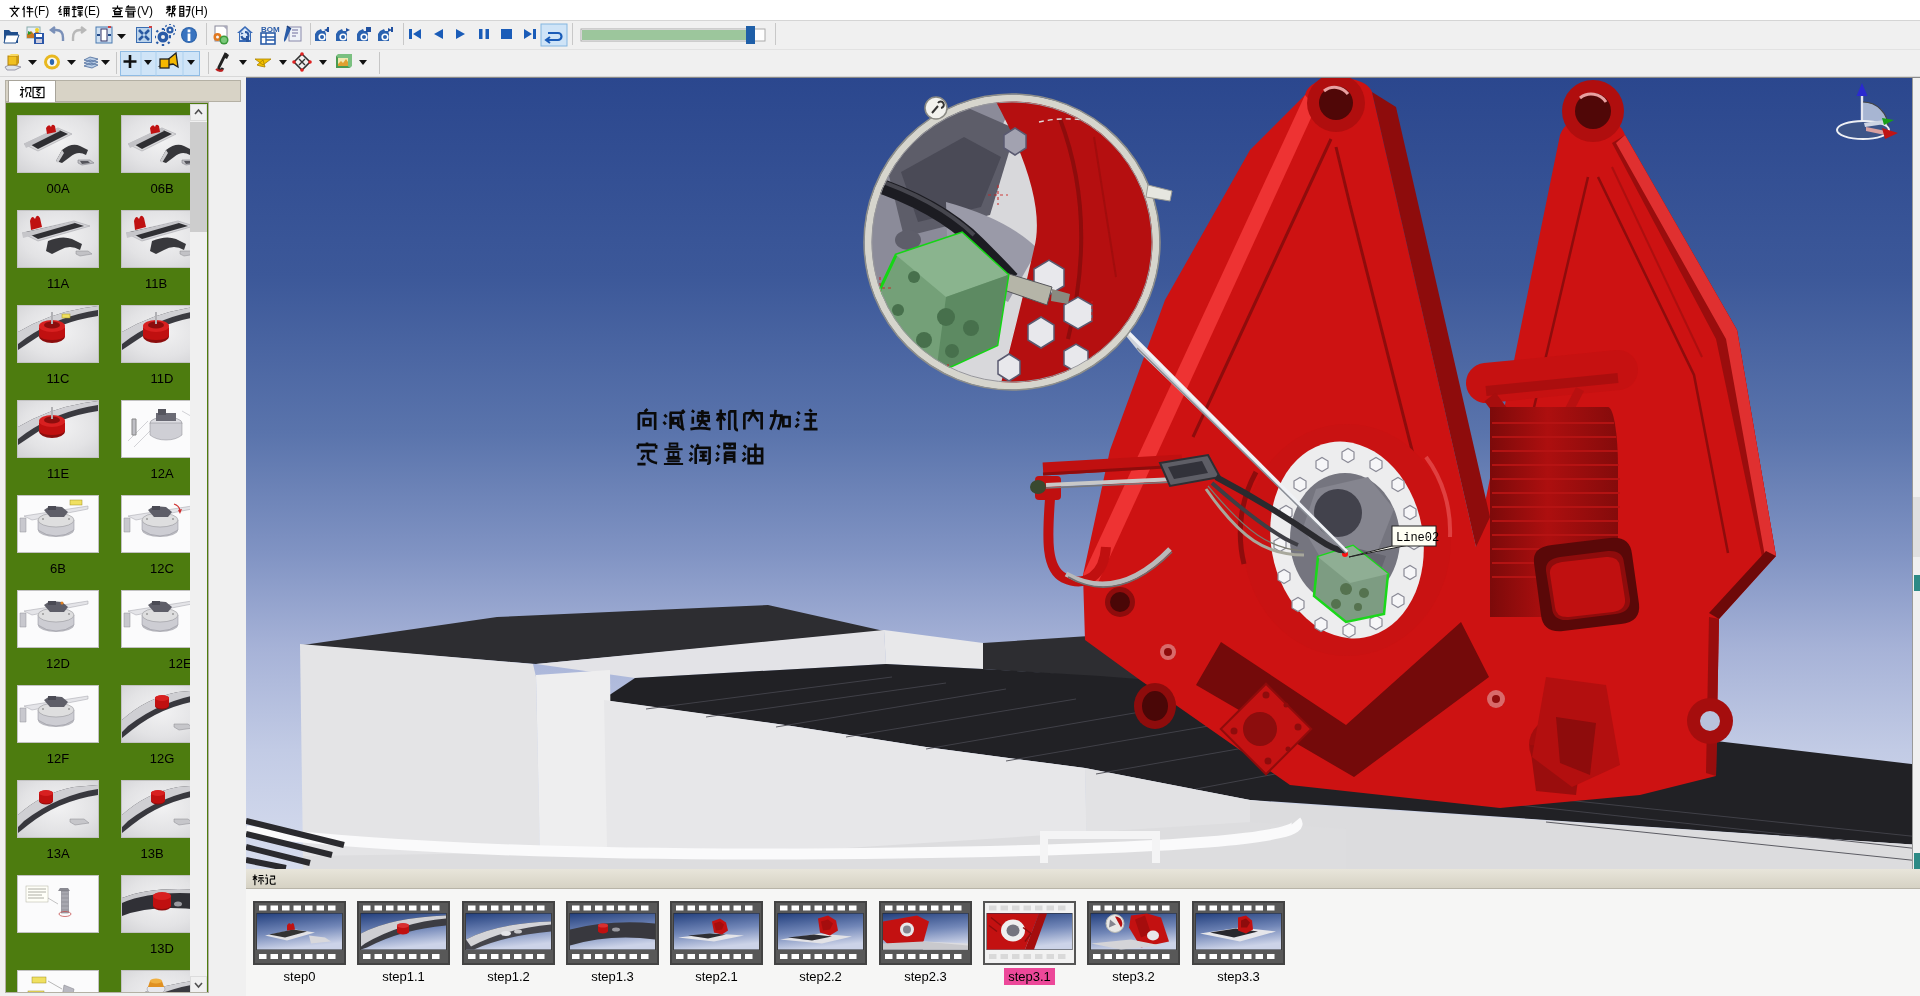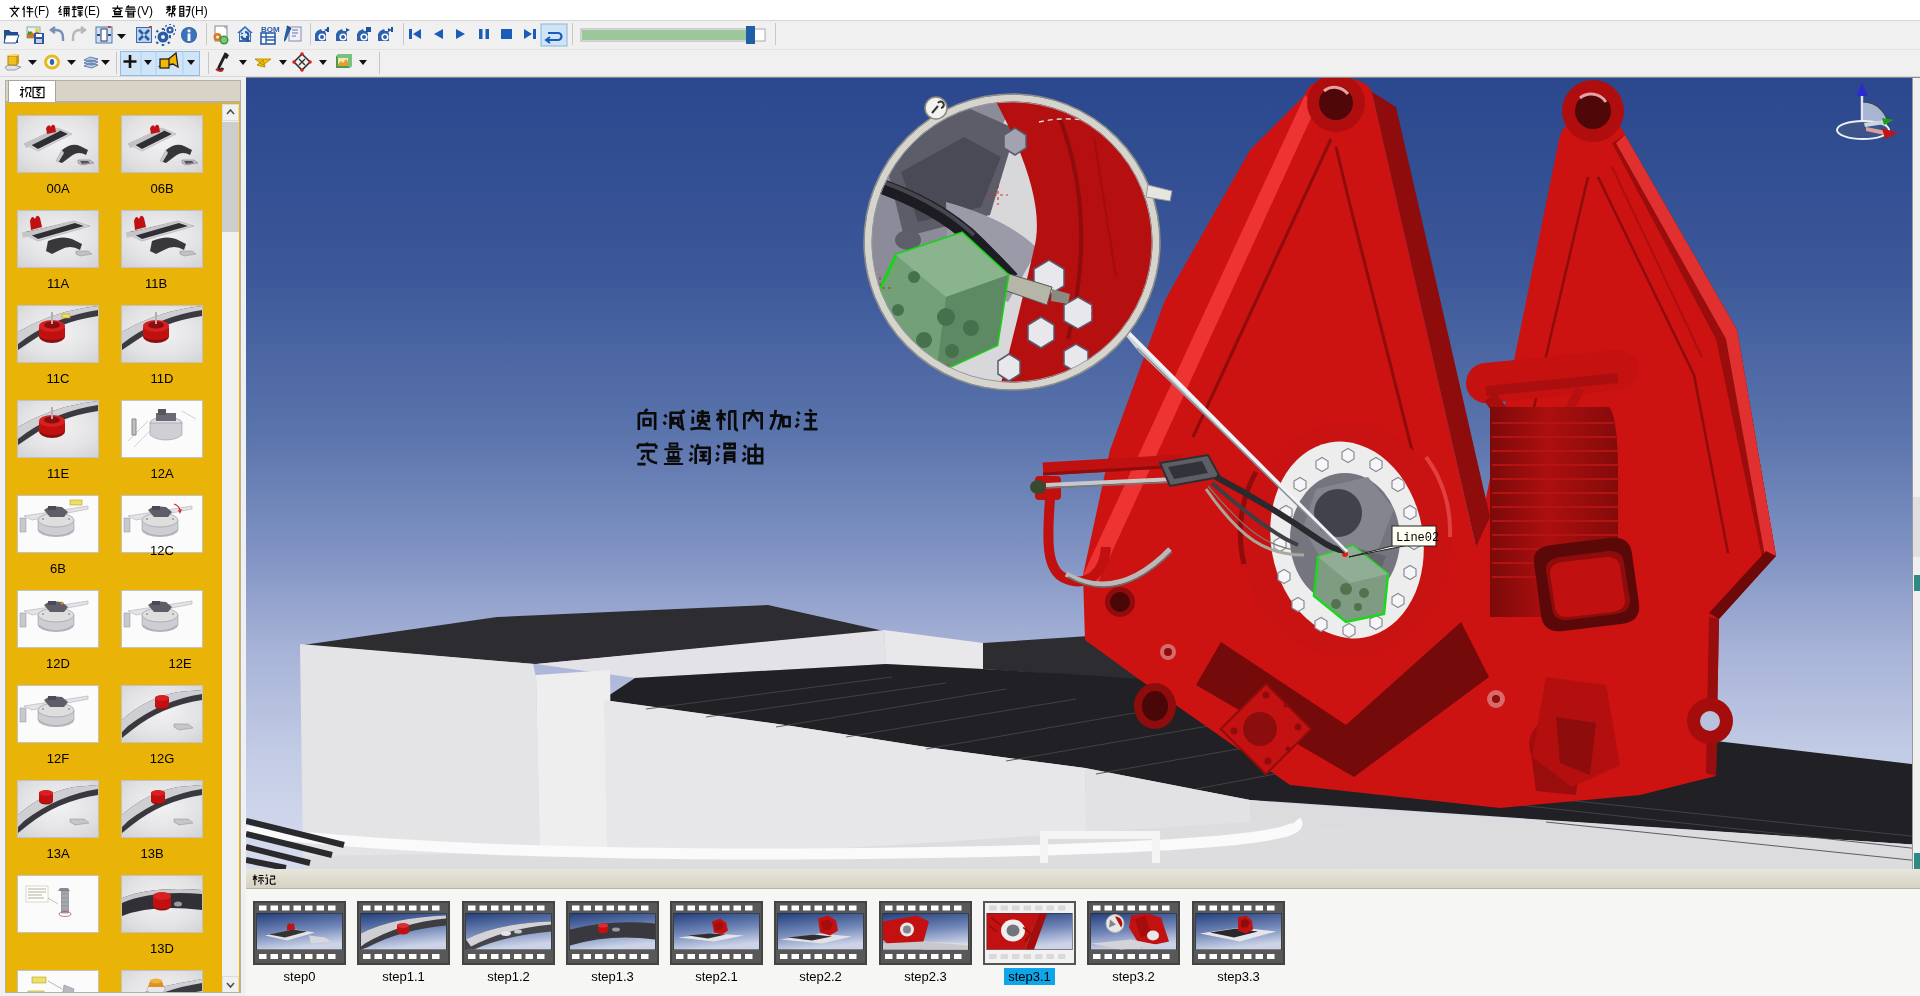--- a/index.html
+++ b/index.html
@@ -4,21 +4,21 @@
 *{margin:0;padding:0;box-sizing:border-box}
 html,body{width:1920px;height:996px;overflow:hidden;font-family:"Liberation Sans",sans-serif;background:#f0f0f0;position:relative}
 .abs{position:absolute}
 #menubar{left:0;top:0;width:1920px;height:21px;background:#ffffff;border-bottom:1px solid #d5d5d5}
 .mi{position:absolute;top:3px;height:16px;color:#000;font-size:12px;display:flex;align-items:center}
 #tb1{left:0;top:21px;width:1920px;height:29px;background:#f0f0f0;border-bottom:1px solid #e2e2e2}
 #tb2{left:0;top:50px;width:1920px;height:27px;background:#f0f0f0;border-bottom:1px solid #d8d8d8}
 #leftpanel{left:0;top:77px;width:246px;height:919px;background:#f0f0f0}
 #tabbar{position:absolute;left:5px;top:3px;width:236px;height:22px;background:#d8d3c6;border:1px solid #b4b0a4}
 #tab1{position:absolute;left:2px;top:-1px;width:48px;height:23px;background:#fff;border:1px solid #a8a49a;border-bottom:none;display:flex;align-items:center;justify-content:center}
-#lpcontent{position:absolute;left:5px;top:25px;width:236px;height:891px;background:#eab308;border:1px solid #b4b0a4;overflow:hidden}
+#lpcontent{position:absolute;left:5px;top:25px;width:204px;height:891px;background:#4d7c0f;border:1px solid #b4b0a4;overflow:hidden}
 #lpscroll{position:absolute;right:1px;top:1px;width:17px;height:889px;background:#f0f0f0}
 .sarrow{position:absolute;left:0;width:17px;height:17px;background:#f0f0f0;color:#555;font-size:10px;text-align:center;line-height:17px}
 .thumb{position:absolute;width:82px;height:58px;border:1px solid #c2c2c2;background:linear-gradient(135deg,#f4f4f4,#dcdcdc 55%,#efefef)}
 .tlabel{position:absolute;width:82px;text-align:center;font-size:13px;color:#000}
 #viewport{left:246px;top:77px;width:1674px;height:792px}
 #botpanel{left:246px;top:869px;width:1674px;height:127px;background:#f6f6f5}
 #bphead{position:absolute;left:0;top:0;width:1674px;height:20px;background:linear-gradient(#e8e5da,#d6d2c4);border-bottom:1px solid #b8b4a8}
 .film{position:absolute;top:32px;width:93px;height:64px;background:#585858;border:2px solid #434343}
 .flabel{position:absolute;top:101px;width:93px;text-align:center;font-size:13px;color:#000}
 svg.cjk{display:inline-block}
@@ -448,21 +448,21 @@
 <ellipse cx="38" cy="34" rx="18" ry="7" fill="#b9b9bf"></ellipse>
 <path d="M20 24 h36 v10 q-8 6-18 6 t-18-6 Z" fill="#cdcdd3" stroke="#8a8a94" stroke-width="0.5"></path>
 <ellipse cx="38" cy="24" rx="18" ry="7" fill="#dededf" stroke="#88888f" stroke-width="0.5"></ellipse>
 <path d="M26 14 l6-4 12 1 6 5 -4 5 h-14 Z" fill="#5e5e68"></path>
 <path d="M30 10 h8 v4 h-8 Z" fill="#4a4a54"></path>
 <circle cx="25" cy="23" r="1" fill="#999"></circle>
           <circle cx="51" cy="23" r="1" fill="#999"></circle>
           <path d="M52 8 q6 2 6 8" stroke="#d03030" stroke-width="1.2" fill="none"></path>
           <path d="M58 18 l-2-4 4-1 Z" fill="#d03030"></path>
         </svg></div>
-<div class="tlabel" style="left:115px;top:440px">12C</div>
+<div class="tlabel" style="left:115px;top:458px">12C</div>
 <div class="thumb" style="left:11px;top:487px"><svg width="80" height="56" viewBox="0 0 80 56">
           <rect width="80" height="56" fill="#fbfbfc"></rect>
 <path d="M2 22 h6 v14 h-6 Z" fill="#c8c8ce" stroke="#90909a" stroke-width="0.5"></path>
 <path d="M6 20 l64-10 v3 L14 24 Z" fill="#e4e4e8" stroke="#a0a0a8" stroke-width="0.5"></path>
 <ellipse cx="38" cy="34" rx="18" ry="7" fill="#b9b9bf"></ellipse>
 <path d="M20 24 h36 v10 q-8 6-18 6 t-18-6 Z" fill="#cdcdd3" stroke="#8a8a94" stroke-width="0.5"></path>
 <ellipse cx="38" cy="24" rx="18" ry="7" fill="#dededf" stroke="#88888f" stroke-width="0.5"></ellipse>
 <path d="M26 14 l6-4 12 1 6 5 -4 5 h-14 Z" fill="#5e5e68"></path>
 <path d="M30 10 h8 v4 h-8 Z" fill="#4a4a54"></path>
 <circle cx="25" cy="23" r="1" fill="#999"></circle>
@@ -1063,21 +1063,21 @@
           <rect x="-0.5" y="-0.5" width="86" height="37" fill="#222"></rect>
           <rect width="85" height="36" fill="url(#fsky)"></rect>
           <path d="M0 0 H52 L38 36 H0 Z" fill="#c31111"></path>
           <path d="M52 0 H60 L47 36 h-9 Z" fill="#a50d0d"></path>
           <ellipse cx="26" cy="17" rx="12" ry="11" fill="#efefef"></ellipse>
           <ellipse cx="26" cy="17" rx="6.5" ry="6" fill="#74747e"></ellipse>
           <path d="M4 4 l10 8 M2 12 l8 6" stroke="#8c0d0d" stroke-width="1.4" fill="none"></path>
           <path d="M36 14 l8 6 -6 8" stroke="#8c0d0d" stroke-width="1.4" fill="none"></path>
         </g>
       </svg></div>
-<div class="flabel" style="left:737px;top:100px"><span style="background:#0ea5e9;padding:1px 4px">step3.1</span></div>
+<div class="flabel" style="left:737px;top:100px"><span style="background:#ec4899;padding:1px 4px">step3.1</span></div>
 <div class="film" style="left:841px;background:#585858;border-color:#434343"><svg width="89" height="60" viewBox="0 0 89 60">
         <rect x="4.0" y="2.5" width="7.5" height="5" fill="#ffffff"></rect>
         <rect x="15.5" y="2.5" width="7.5" height="5" fill="#ffffff"></rect>
         <rect x="27.0" y="2.5" width="7.5" height="5" fill="#ffffff"></rect>
         <rect x="38.5" y="2.5" width="7.5" height="5" fill="#ffffff"></rect>
         <rect x="50.0" y="2.5" width="7.5" height="5" fill="#ffffff"></rect>
         <rect x="61.5" y="2.5" width="7.5" height="5" fill="#ffffff"></rect>
         <rect x="73.0" y="2.5" width="7.5" height="5" fill="#ffffff"></rect>
         <rect x="4.0" y="51" width="7.5" height="5" fill="#ffffff"></rect>
         <rect x="15.5" y="51" width="7.5" height="5" fill="#ffffff"></rect>

